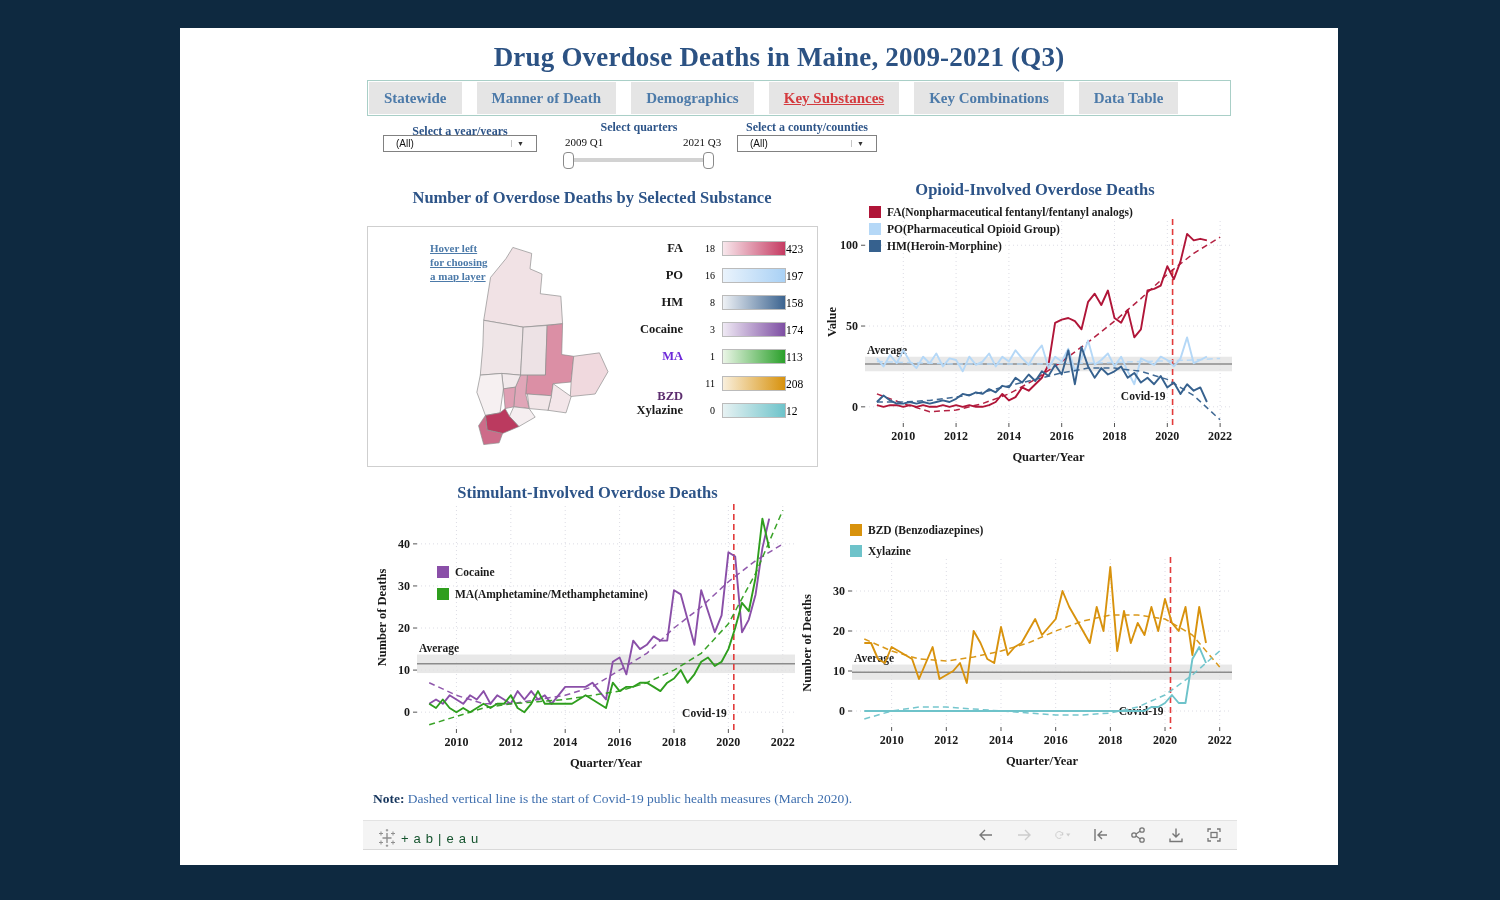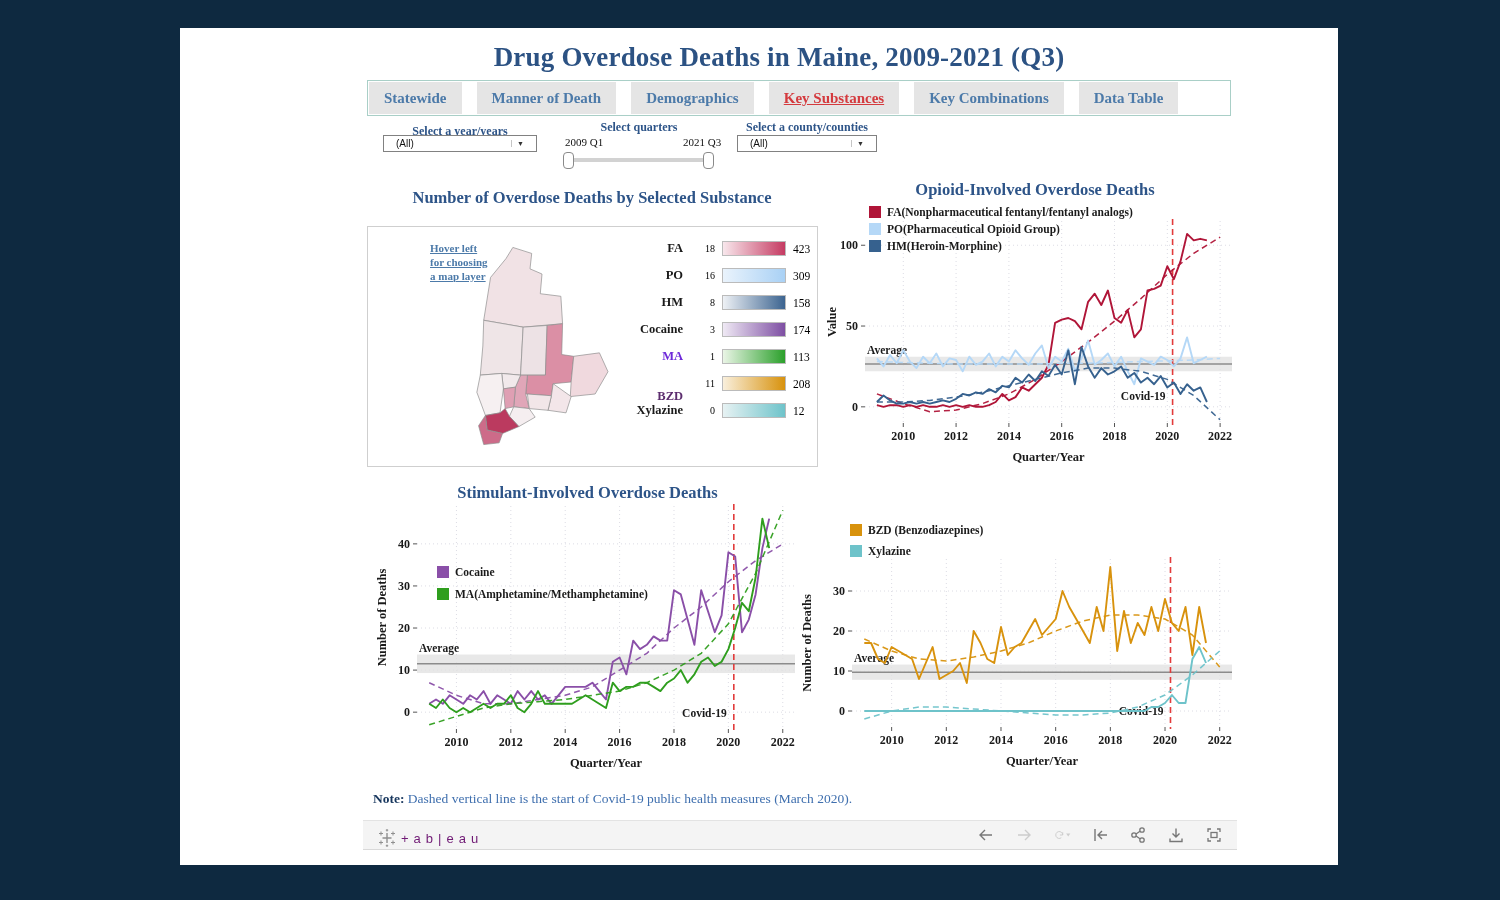--- a/index.html
+++ b/index.html
@@ -26,34 +26,34 @@
   .qlabel{font-size:11px;color:#111;}
 
   .panel-title{font-size:16.5px;font-weight:bold;color:#2d5488;text-align:center;}
   .map-panel{left:187px;top:198px;width:449px;height:239px;border:1px solid #cfcfcf;}
   .hover-note{font-size:11px;font-weight:bold;color:#4c7aa9;text-decoration:underline;line-height:14px;margin-left:34px;}
 
   .maplegend-row{display:flex;align-items:center;height:27px;}
   .maplegend-label{width:60px;text-align:right;font-weight:bold;font-size:12.5px;color:#1a1a1a;}
   .maplegend-min{width:24px;text-align:right;font-size:10px;margin-left:8px;}
   .maplegend-bar{width:62px;height:13px;border:1px solid #bbb;margin-left:7px;}
-  .maplegend-max{width:34px;text-align:left;font-size:11.5px;margin-left:7px;}
+  .maplegend-max{width:34px;text-align:left;font-size:11.5px;}
 
   svg text.tick{font-family:"Liberation Serif",serif;font-weight:bold;font-size:12px;fill:#1a1a1a;}
   svg text.lbl{font-family:"Liberation Serif",serif;font-weight:bold;font-size:11.5px;fill:#1a1a1a;}
   svg text.axis-title{font-family:"Liberation Serif",serif;font-weight:bold;font-size:12.5px;fill:#1a1a1a;}
   svg line.grid{stroke:#dcdce4;stroke-width:1;stroke-dasharray:1,3;}
 
   .note-line{left:193px;top:763px;font-size:13.5px;}
   .note-prefix{font-weight:bold;color:#17365d;}
   .note-text{color:#3f6fae;}
 
   .footer{left:183px;top:792px;width:874px;height:28px;background:#f4f4f4;
           border-top:1px solid #e3e3e3;border-bottom:1px solid #d9d9d9;display:flex;align-items:center;}
-  .brand{display:flex;align-items:center;margin-left:14px;color:#701a75;
+  .brand{display:flex;align-items:center;margin-left:14px;color:#14532d;
          font-family:"Liberation Sans",sans-serif;font-size:13px;letter-spacing:5px;margin-top:6px;}
   .toolbar{margin-left:auto;display:flex;align-items:center;gap:20px;margin-right:14px;}
   .ticon{width:18px;height:18px;cursor:pointer;}
 </style>
 </head>
 <body>
 
 <div class="card">
 
   <div class="abs main-title">Drug Overdose Deaths in Maine, 2009-2021 (Q3)</div>
@@ -115,21 +115,21 @@
       <div class="maplegend-row">
         <span class="maplegend-label" style="color: rgb(26, 26, 26);">FA</span>
         <span class="maplegend-min">18</span>
         <span class="maplegend-bar" style="background: linear-gradient(to right, rgb(248, 231, 236), rgb(197, 59, 98));"></span>
         <span class="maplegend-max">423</span>
       </div>
       <div class="maplegend-row">
         <span class="maplegend-label" style="color: rgb(26, 26, 26);">PO</span>
         <span class="maplegend-min">16</span>
         <span class="maplegend-bar" style="background: linear-gradient(to right, rgb(234, 243, 252), rgb(169, 209, 245));"></span>
-        <span class="maplegend-max">309</span>
+        <span class="maplegend-max">197</span>
       </div>
       <div class="maplegend-row">
         <span class="maplegend-label" style="color: rgb(26, 26, 26);">HM</span>
         <span class="maplegend-min">8</span>
         <span class="maplegend-bar" style="background: linear-gradient(to right, rgb(238, 241, 245), rgb(60, 100, 144));"></span>
         <span class="maplegend-max">158</span>
       </div>
       <div class="maplegend-row">
         <span class="maplegend-label" style="color: rgb(26, 26, 26);">Cocaine</span>
         <span class="maplegend-min">3</span>

